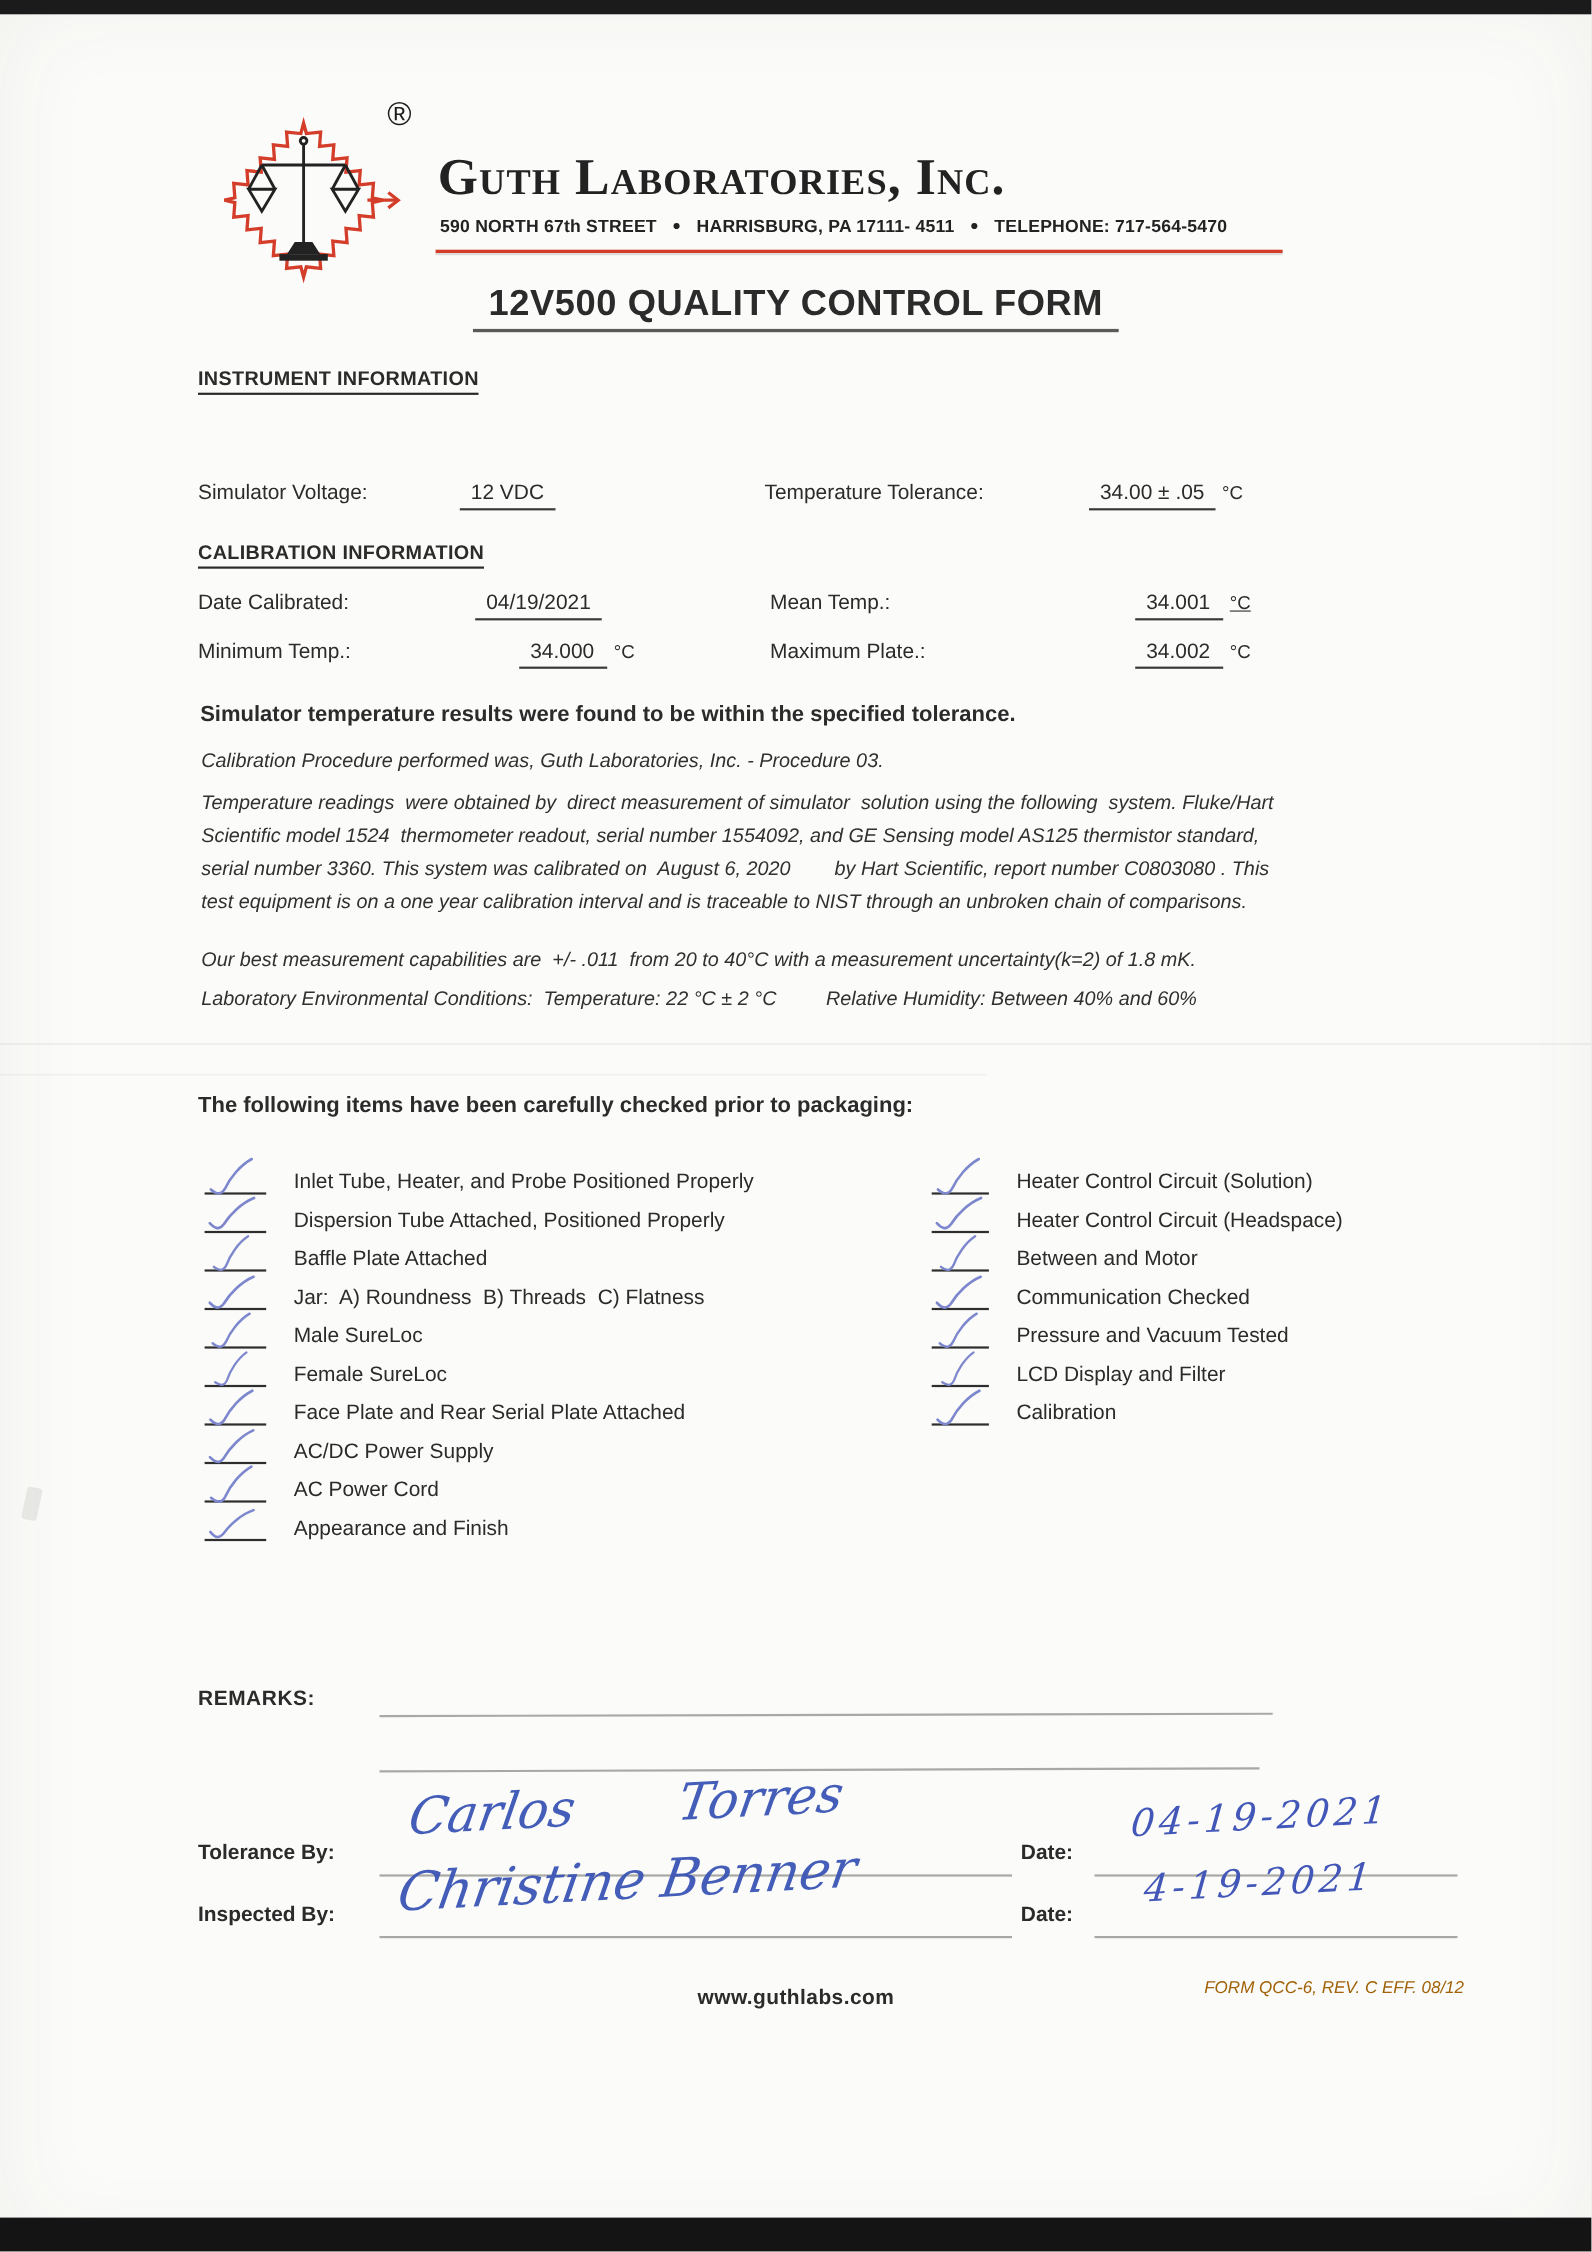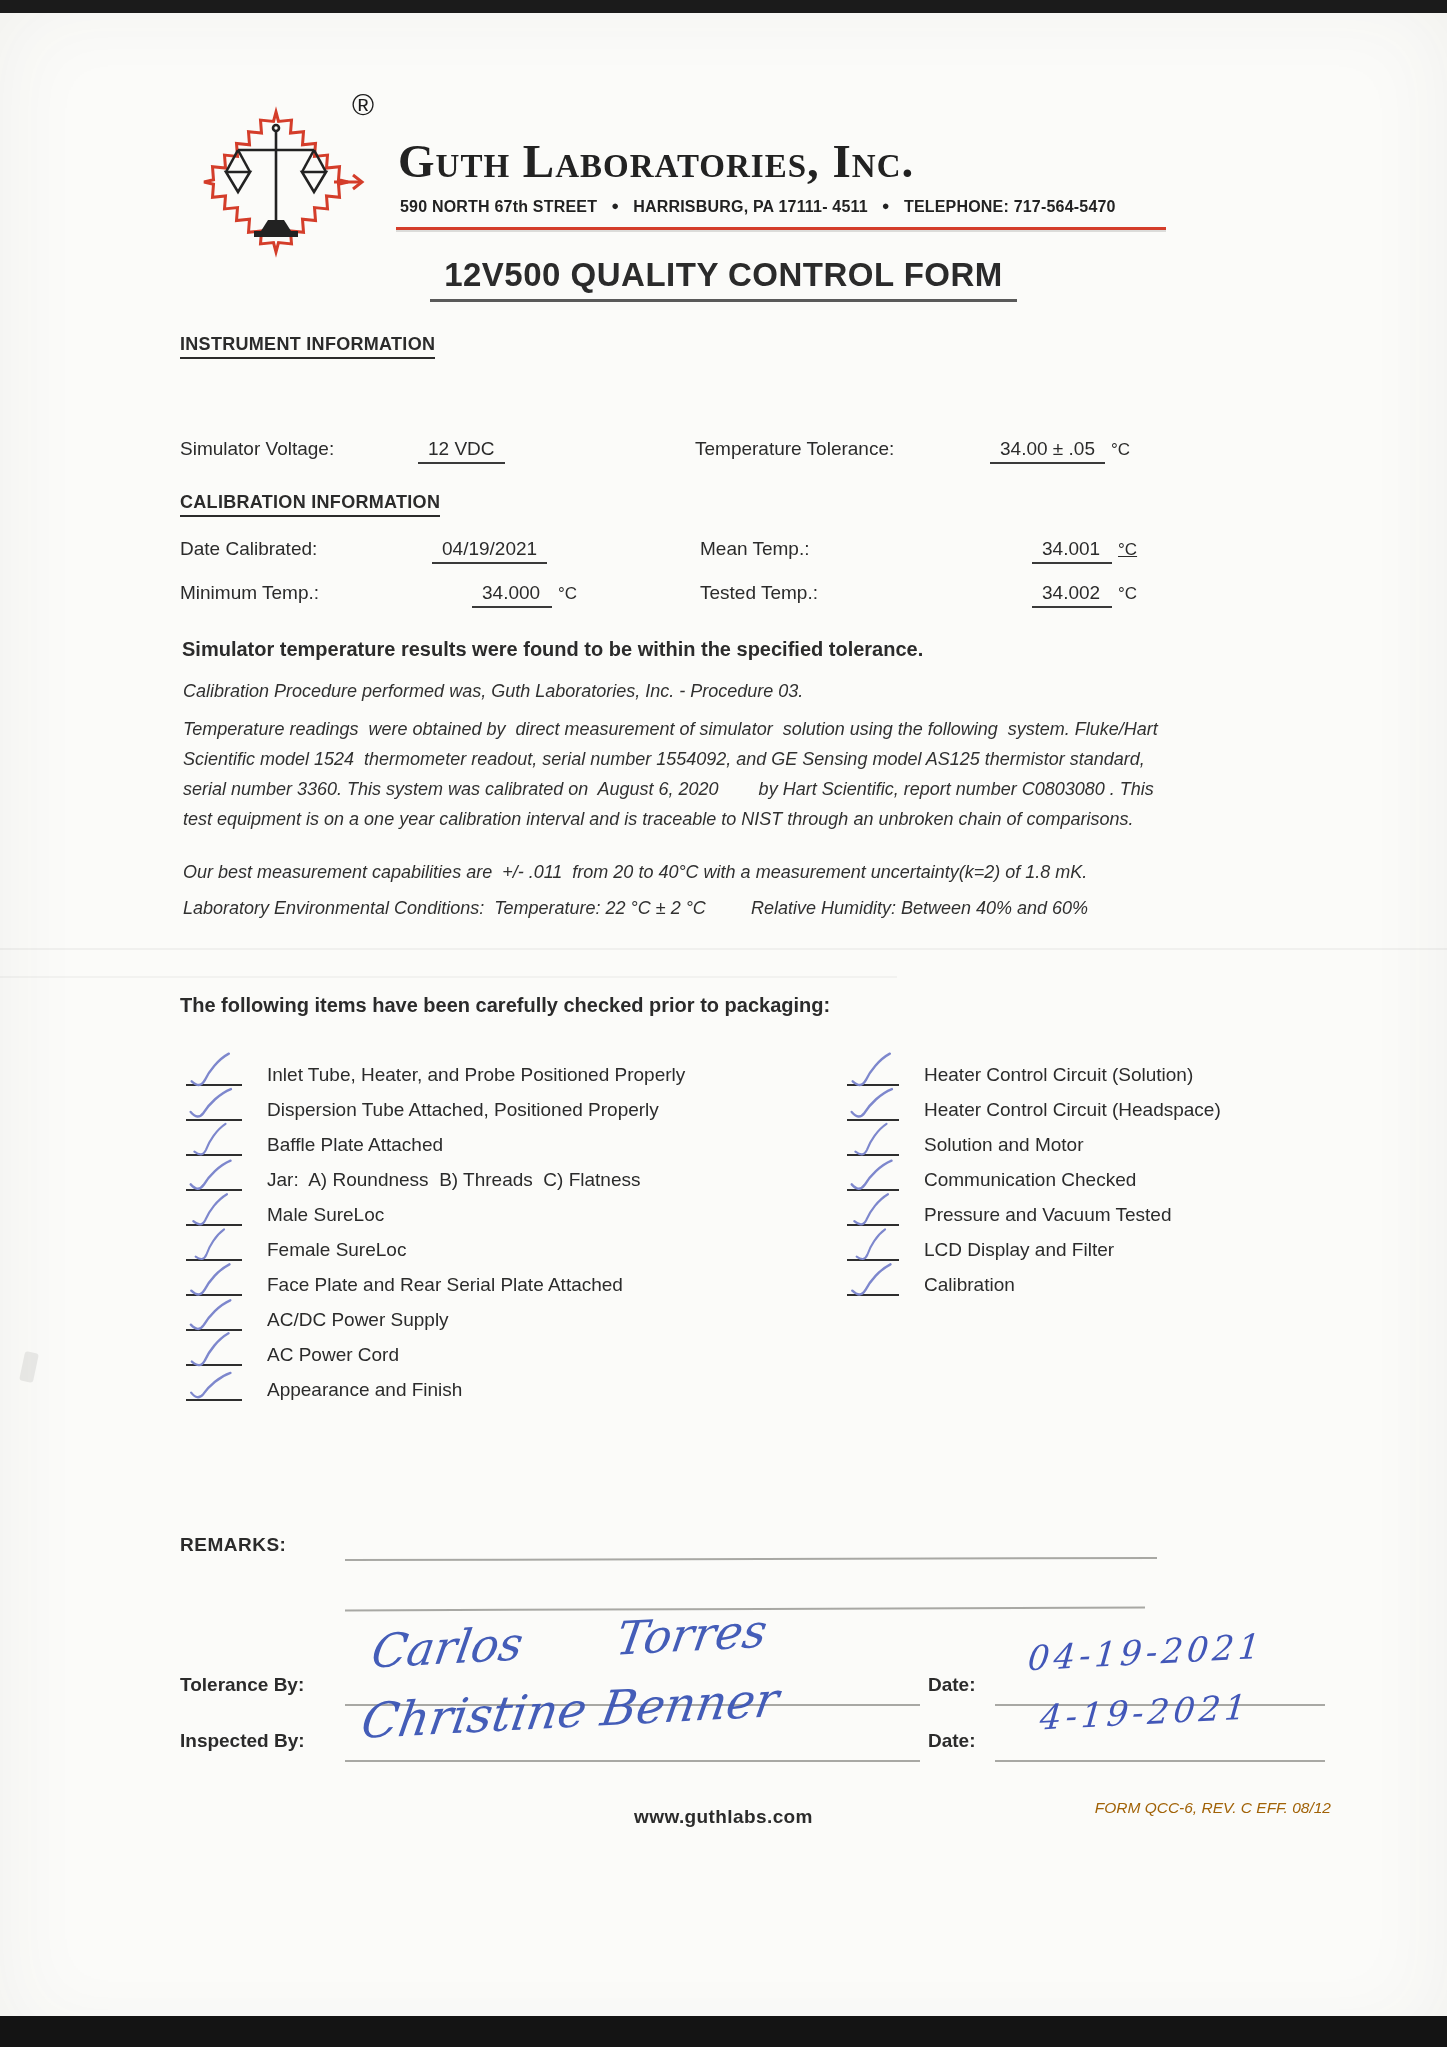--- a/index.html
+++ b/index.html
@@ -128,21 +128,21 @@
   </div>
   <div class="abs row" style="top:538px;">
     <span class="lbl" style="left:180px;">Date Calibrated:</span>
     <span class="val" style="left:432px;"><span class="uline">04/19/2021</span></span>
     <span class="lbl" style="left:700px;">Mean Temp.:</span>
     <span class="val" style="left:1032px;text-decoration:underline;"><span class="uline">34.001</span><span class="degs">°C</span></span>
   </div>
   <div class="abs row" style="top:582px;">
     <span class="lbl" style="left:180px;">Minimum Temp.:</span>
     <span class="val" style="left:472px;"><span class="uline">34.000</span><span class="degs">°C</span></span>
-    <span class="lbl" style="left:700px;">Tested Temp.:</span>
+    <span class="lbl" style="left:700px;">Maximum Plate.:</span>
     <span class="val" style="left:1032px;"><span class="uline">34.002</span><span class="degs">°C</span></span>
   </div>
 
   <div class="abs statement" style="left:182px;top:638px;">Simulator temperature results were found to be within the specified tolerance.</div>
   <div class="abs note" style="left:183px;top:681px;">Calibration Procedure performed was, Guth Laboratories, Inc. - Procedure 03.</div>
   <div class="abs note note-block" style="left:183px;top:714px;">Temperature readings  were obtained by  direct measurement of simulator  solution using the following  system. Fluke/Hart Scientific model 1524  thermometer readout, serial number 1554092, and GE Sensing model AS125 thermistor standard, serial number 3360. This system was calibrated on  August 6, 2020        by Hart Scientific, report number C0803080 . This test equipment is on a one year calibration interval and is traceable to NIST through an unbroken chain of comparisons.</div>
   <div class="abs note" style="left:183px;top:862px;">Our best measurement capabilities are  +/- .011  from 20 to 40°C with a measurement uncertainty(k=2) of 1.8 mK.</div>
   <div class="abs note" style="left:183px;top:898px;">Laboratory Environmental Conditions:  Temperature: 22 °C ± 2 °C         Relative Humidity: Between 40% and 60%</div>
 
   <div class="abs chk-head" style="left:180px;top:994px;">The following items have been carefully checked prior to packaging:</div>
@@ -258,21 +258,21 @@
           </span>
           <span class="check-label">Heater Control Circuit (Headspace)</span>
         </div>
 
         <div class="check-row">
           <span class="checkline">
             <svg class="tick" viewBox="0 0 44 34">
               <path d="M3,26 C8,31 12,32 16,26 C21,17 31,6 42,1"></path>
             </svg>
           </span>
-          <span class="check-label">Solution and Motor</span>
+          <span class="check-label">Between and Motor</span>
         </div>
 
         <div class="check-row">
           <span class="checkline">
             <svg class="tick" viewBox="0 0 44 34">
               <path d="M3,26 C8,31 12,32 16,26 C21,17 31,6 42,1"></path>
             </svg>
           </span>
           <span class="check-label">Communication Checked</span>
         </div>

